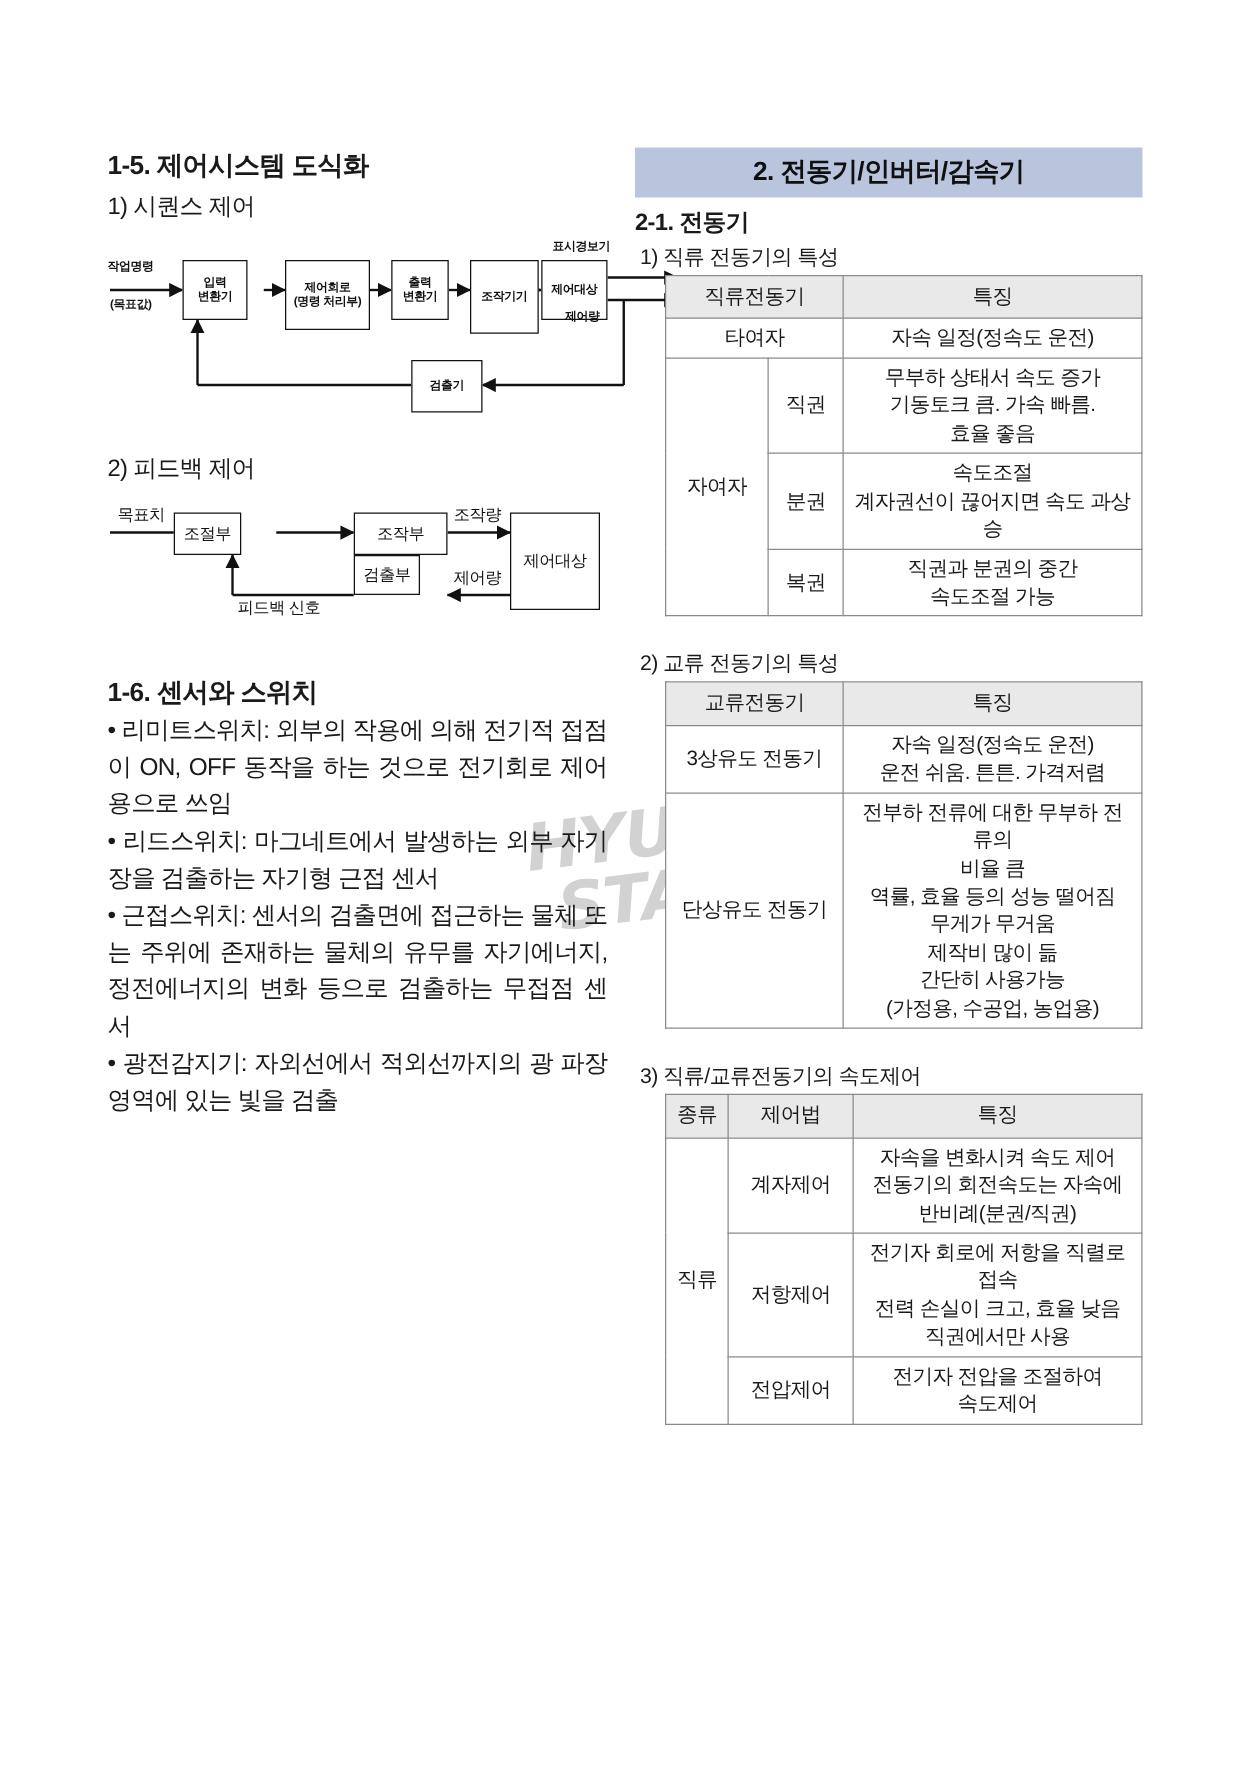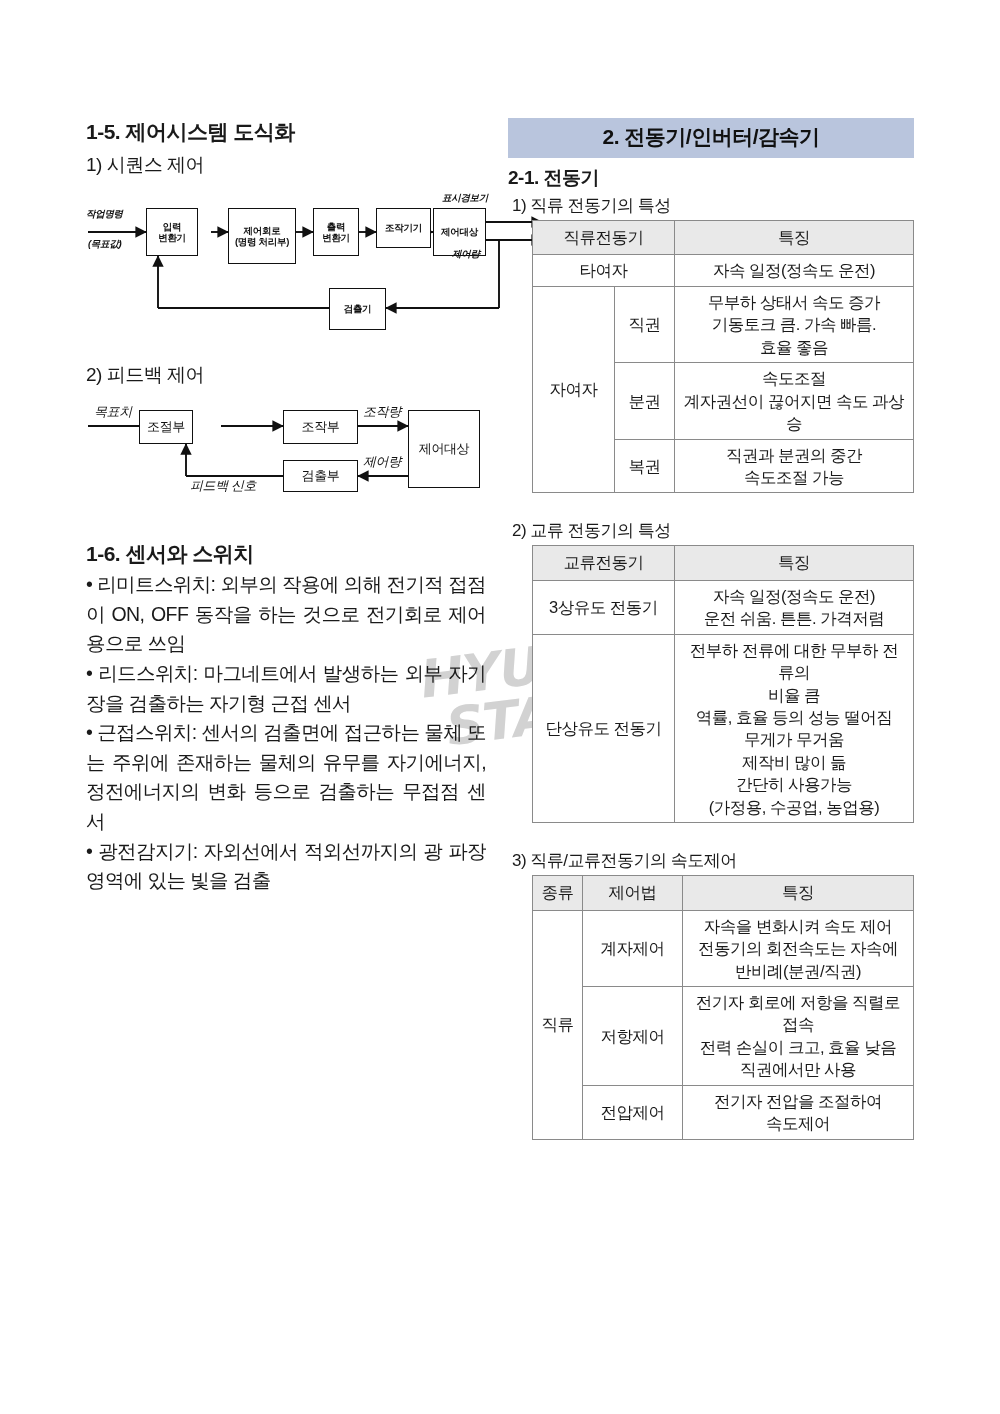--- a/index.html
+++ b/index.html
@@ -129,21 +129,20 @@
     letter-spacing: -0.4px;
   }
   .dgm-lbl {
     position: absolute;
     font-size: 9.5px;
     font-weight: bold;
     line-height: 1.2;
     letter-spacing: -0.3px;
     white-space: nowrap;
     color: #111;
-    font-style: italic;
   }
   .dgm-lbl.fb {
     font-size: 13px;
     font-weight: normal;
     letter-spacing: -0.4px;
   }
   .dgm-svg { position: absolute; left: 0; top: 0; overflow: visible; }
 </style>
 </head>
 <body>
@@ -203,21 +202,21 @@
         </span>
       </div>
 
       <div class="dgm-box" style="left:227px; top:18px; width:46px; height:48px;justify-content:center;">
         <span>
           <span>출력</span><br>
           <span>변환기</span>
         </span>
       </div>
 
-      <div class="dgm-box" style="left:290px; top:18px; width:55px; height:40px;">조작기기</div>
+      <div class="dgm-box" style="left:290px; top:18px; width:55px; height:59px;">조작기기</div>
 
       <div class="dgm-box" style="left:347px; top:18px; width:53px; height:48px;">제어대상</div>
 
       <div class="dgm-lbl" style="left:356px; top:2px;">표시경보기</div>
       <div class="dgm-lbl" style="left:366px; top:58px;">제어량</div>
 
       <div class="dgm-box" style="left:243px; top:98px; width:57px; height:42px;">검출기</div>
     </div>
 
     <h2 class="sub" style="margin-top:-8px;"> 2) 피드백 제어</h2>
@@ -246,21 +245,21 @@
       <div class="dgm-lbl fb" style="left:8px; top:6px;">목표치</div>
 
       <div class="dgm-box fb" style="left:53px; top:12px; width:54px; height:34px;">조절부</div>
 
       <div class="dgm-box fb" style="left:197px; top:12px; width:75px; height:34px;">조작부</div>
 
       <div class="dgm-lbl fb" style="left:277px; top:6px;">조작량</div>
 
       <div class="dgm-box fb" style="left:322px; top:12px; width:72px; height:78px;">제어대상</div>
 
-      <div class="dgm-box fb" style="left:197px; top:62px; width:75px; height:32px;">검출부</div>
+      <div class="dgm-box fb" style="left:197px; top:46px; width:53px; height:32px;">검출부</div>
 
       <div class="dgm-lbl fb" style="left:277px; top:56px;">제어량</div>
 
       <div class="dgm-lbl fb" style="left:104px; top:80px;">피드백 신호</div>
     </div>
 
     <h1 class="sec" style="margin-top:22px; margin-bottom:2px;">1-6. 센서와 스위치</h1>
 
     <div class="body-text">
       <p> • 리미트스위치: 외부의 작용에 의해 전기적 접점이 ON, OFF 동작을 하는 것으로 전기회로 제어용으로 쓰임</p>

